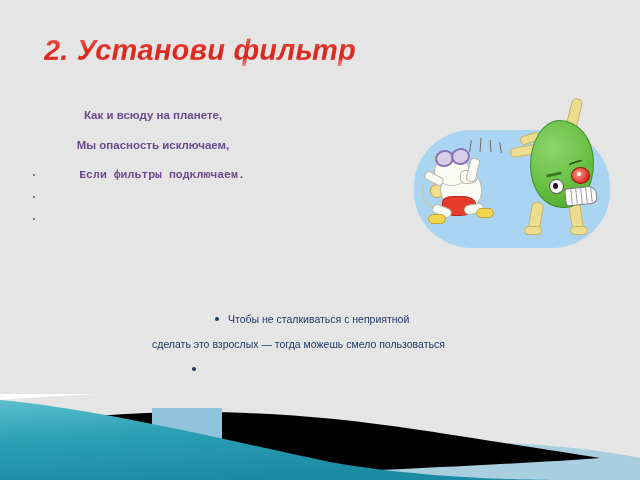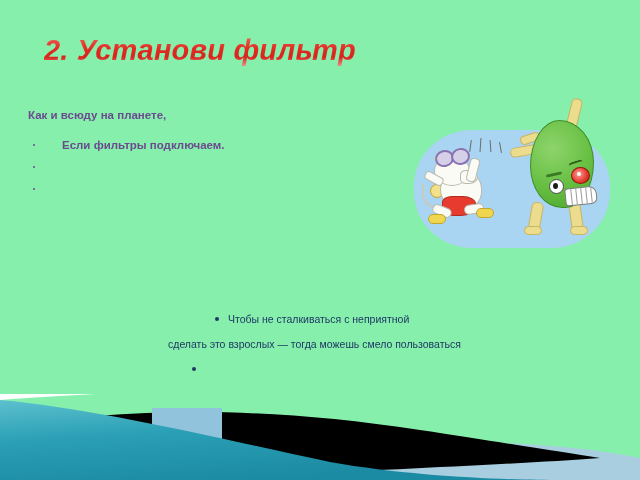--- a/index.html
+++ b/index.html
@@ -4,21 +4,21 @@
 <style>
   html, body {
     margin: 0;
     padding: 0;
     background: #ffffff;
   }
   #slide {
     position: relative;
     width: 640px;
     height: 480px;
-    background: #86efac;
+    background: #e5e5e5;
     overflow: hidden;
     font-family: "Liberation Sans", sans-serif;
   }
 
   
   #title {
     position: absolute;
     left: 44px;
     top: 34px;
     font-size: 29px;
@@ -44,20 +44,21 @@
     white-space: nowrap;
     z-index: -1;
   }
 
   
   #poem {
     position: absolute;
     left: 28px;
     top: 108px;
     width: 250px;
+    text-align: center;
   }
   .poem-line {
     font-size: 11.5px;
     font-weight: bold;
     color: #6b4a8f;
     line-height: 14px;
     margin-bottom: 16px;
     white-space: nowrap;
   }
   .mini-bullet-row {
@@ -69,20 +70,21 @@
     left: 5px;
     top: 6px;
     width: 2px;
     height: 2px;
     background: #6b4a8f;
     border-radius: 50%;
   }
   .mini-bullet-row .poem-line {
     margin: 16px;
     padding-left: 18px;
+    font-family: Liberation Mono, monospace;
   }
 
   
   #illustration {
     position: absolute;
     left: 404px;
     top: 92px;
     width: 215px;
     height: 180px;
   }
@@ -204,20 +206,21 @@
 </head>
 <body>
 
 <div id="slide">
 
   <div id="title-fallback">2. Установи фильтр</div>
   <div id="title">2. Установи фильтр</div>
 
   <div id="poem">
     <div class="poem-line">Как и всюду на планете,</div>
+    <div class="poem-line">Мы опасность исключаем,</div>
     <div class="mini-bullet-row">
       <span class="mini-bullet"></span>
       <div class="poem-line">Если фильтры подключаем.</div>
     </div>
     <div class="mini-bullet-row">
       <span class="mini-bullet"></span>
     </div>
     <div class="mini-bullet-row">
       <span class="mini-bullet"></span>
     </div>
@@ -273,21 +276,21 @@
       </div>
     </div>
   </div>
 
   <div id="lower-text">
     <div class="lt-line">
       <span class="lt-bullet" style="left:215px"></span>
       <span class="lt-text" style="left:228px">Чтобы не сталкиваться с неприятной</span>
     </div>
     <div class="lt-line">
-      <span class="lt-text" style="left:168px">сделать это взрослых — тогда можешь смело пользоваться</span>
+      <span class="lt-text" style="left:152px">сделать это взрослых — тогда можешь смело пользоваться</span>
     </div>
     <div class="lt-line">
       <span class="lt-bullet" style="left:192px"></span>
     </div>
   </div>
 
   <div id="swoosh">
     <svg width="640" height="86" viewBox="0 0 640 86" xmlns="http://www.w3.org/2000/svg">
       <defs>
         <linearGradient id="tealGrad" x1="0" y1="0" x2="0.45" y2="1">

